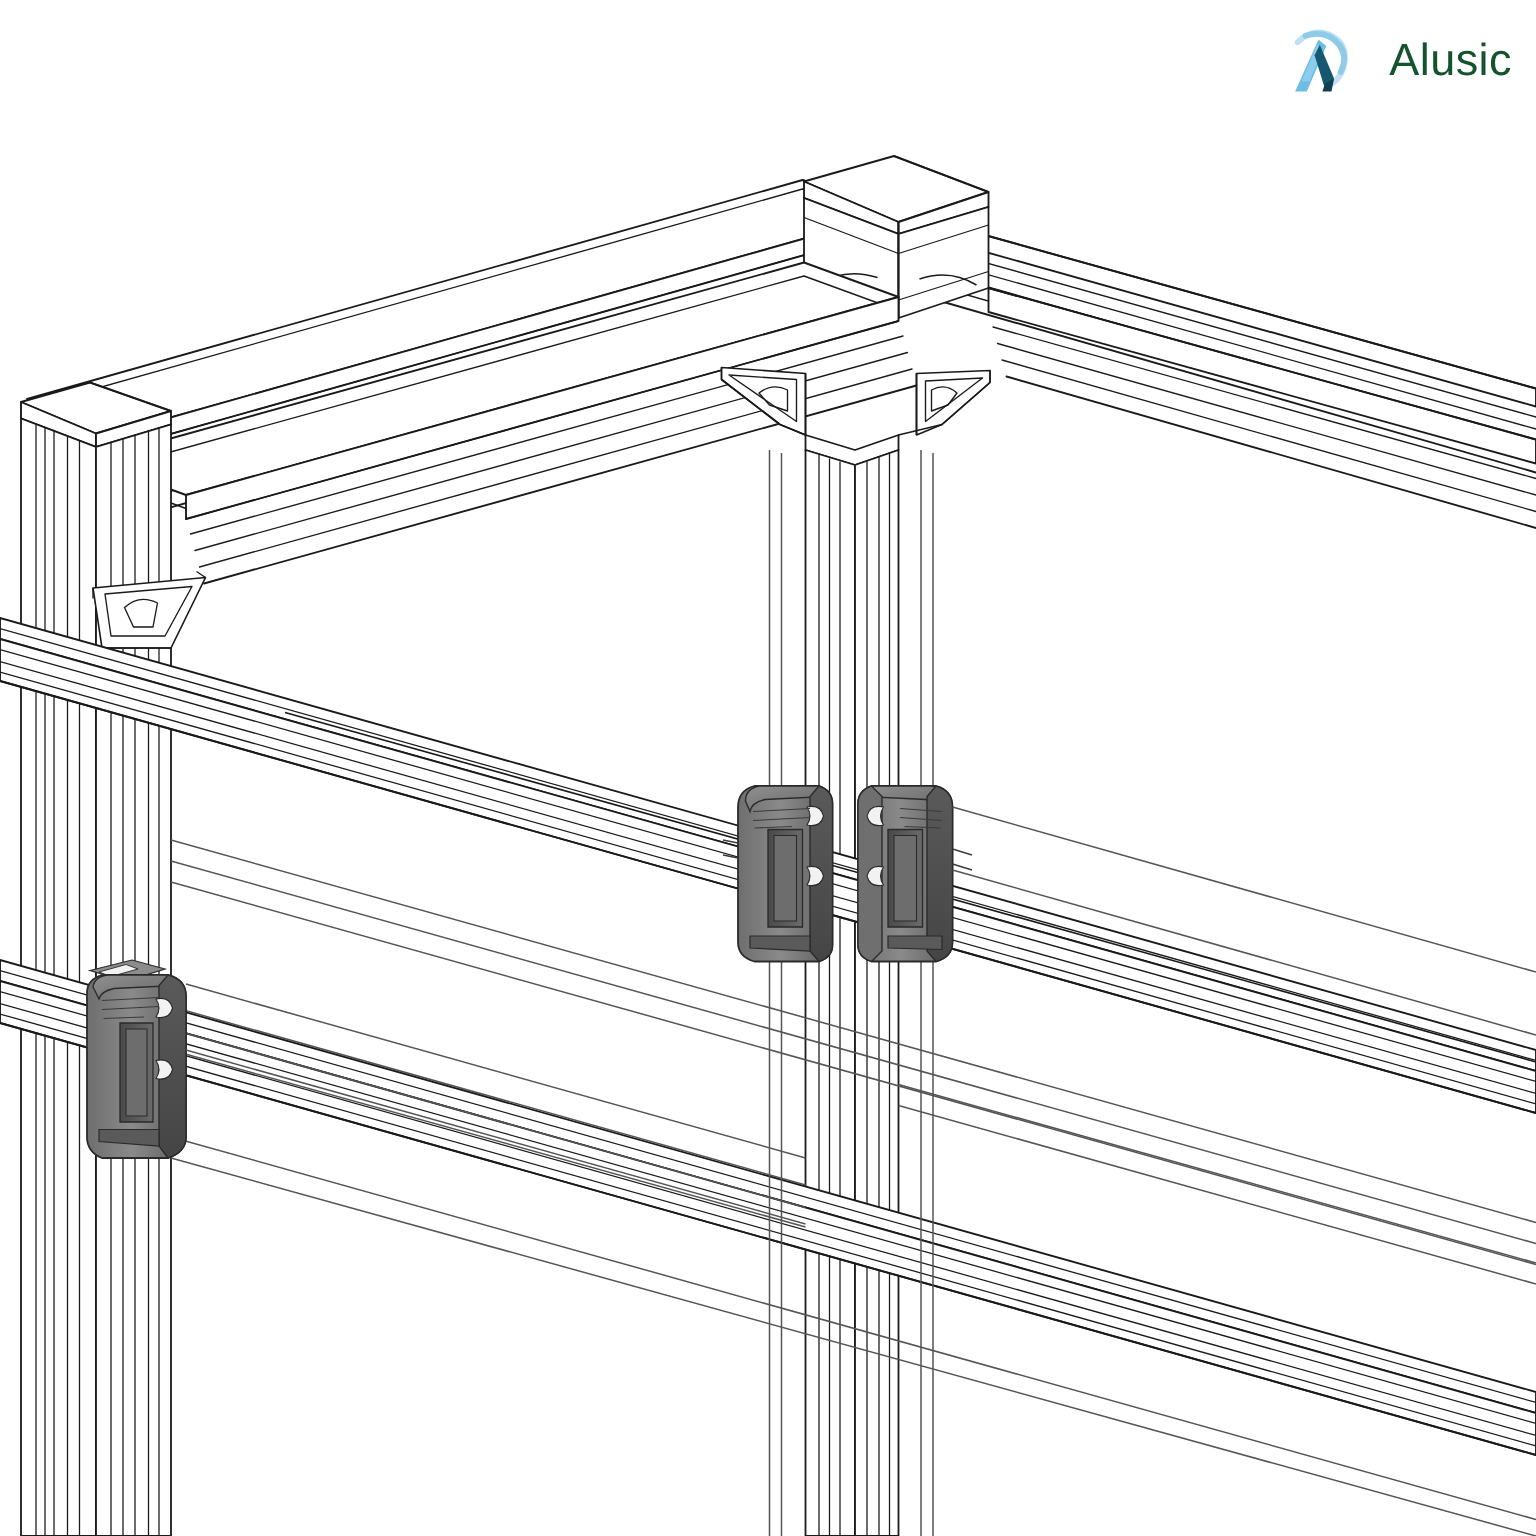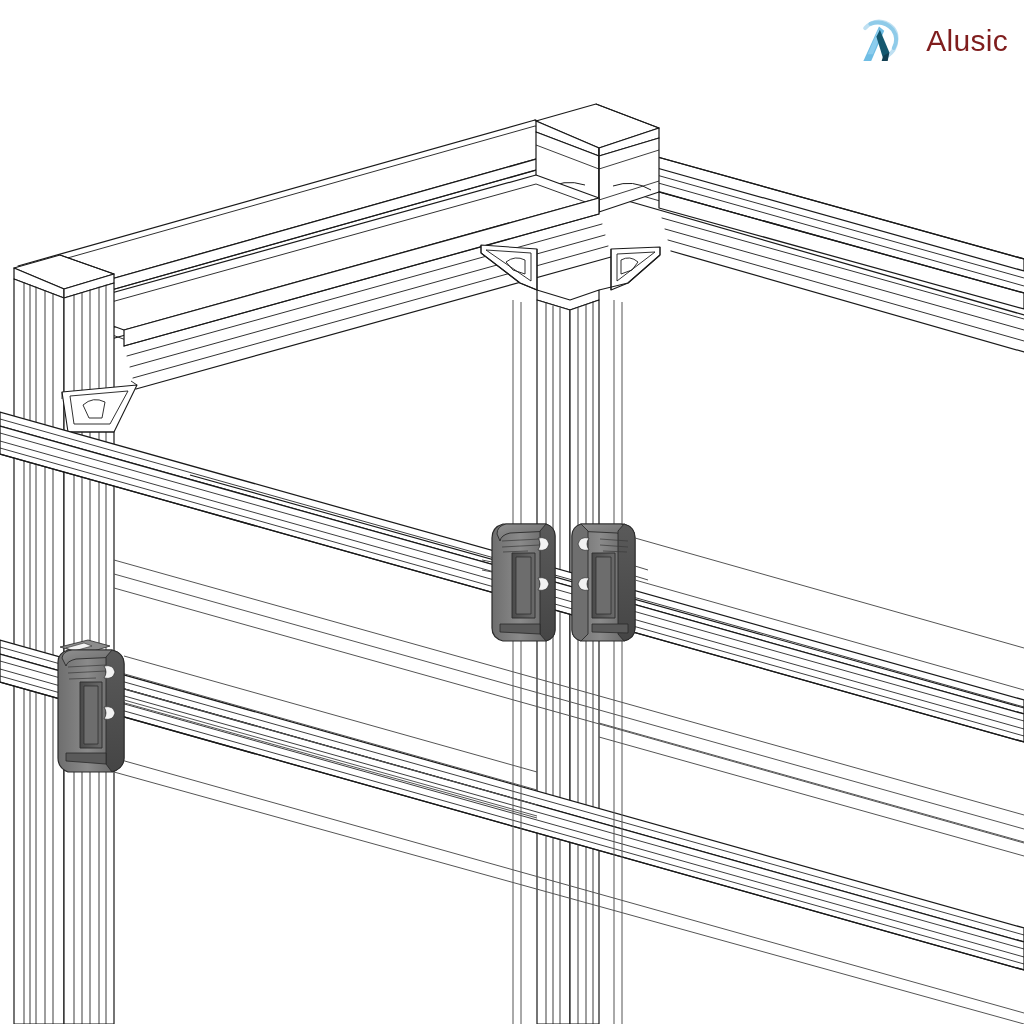--- a/index.html
+++ b/index.html
@@ -40,21 +40,21 @@
   #brand-mark {
     width: 52px;
     height: 52px;
     display: block;
   }
   #brand-text {
     font-family: "Liberation Sans", sans-serif;
     font-size: 30px;
     font-weight: 400;
     letter-spacing: 0.3px;
-    color: #7f1d1d;
+    color: #14532d;
     line-height: 1;
     padding-bottom: 2px;
     white-space: nowrap;
     margin-left: 12px;
   }
 </style>
 </head>
 <body>
 
 <div id="stage">

